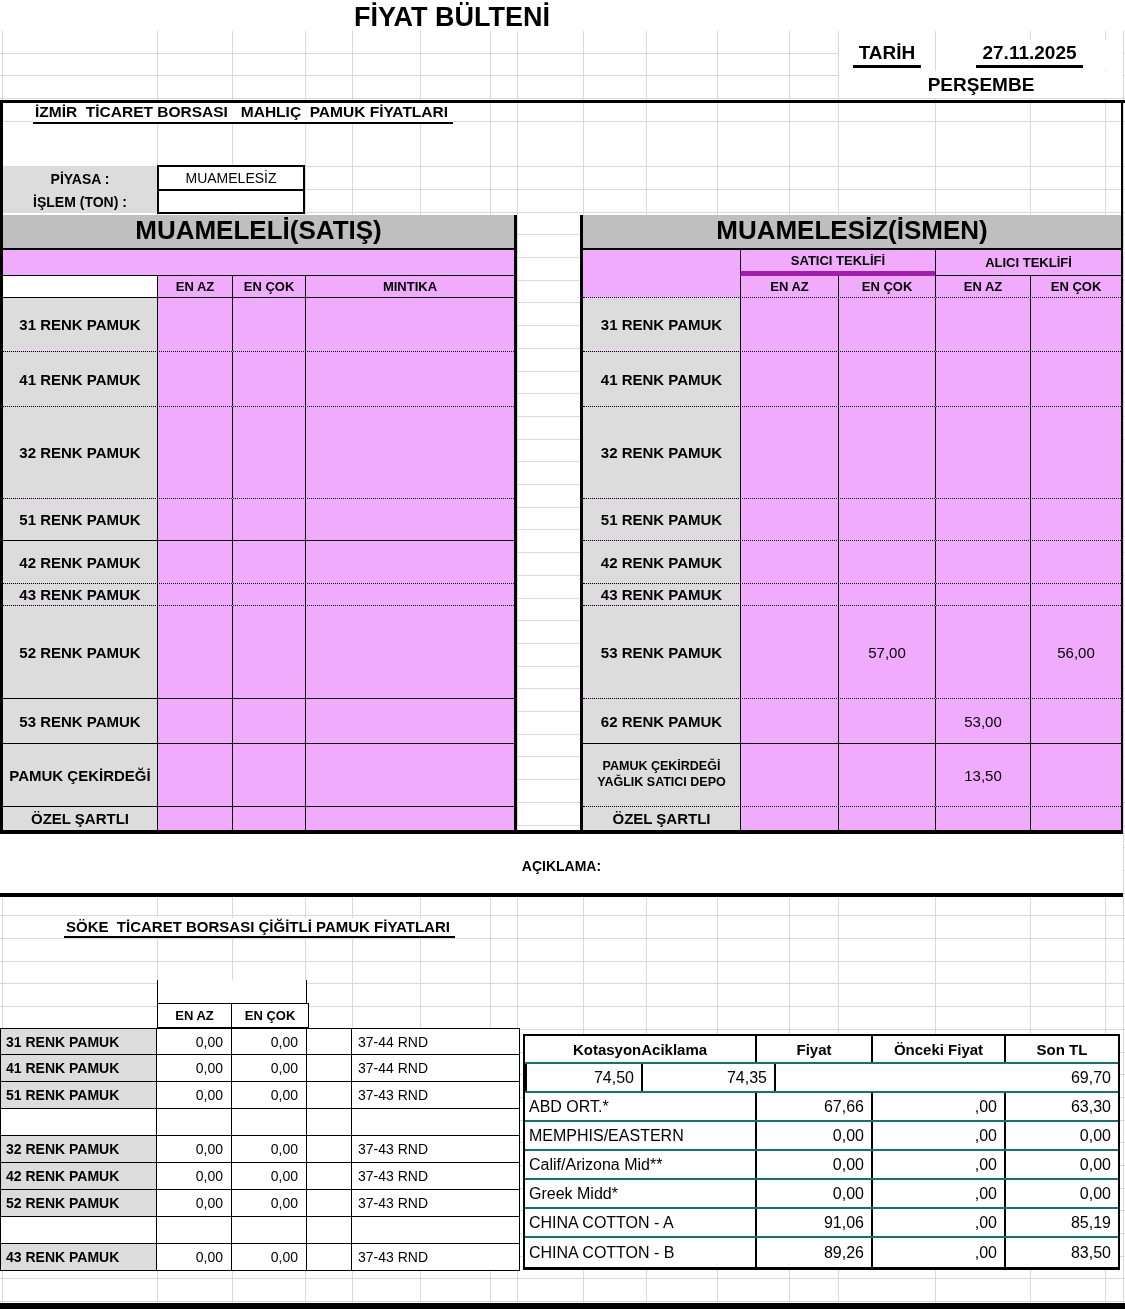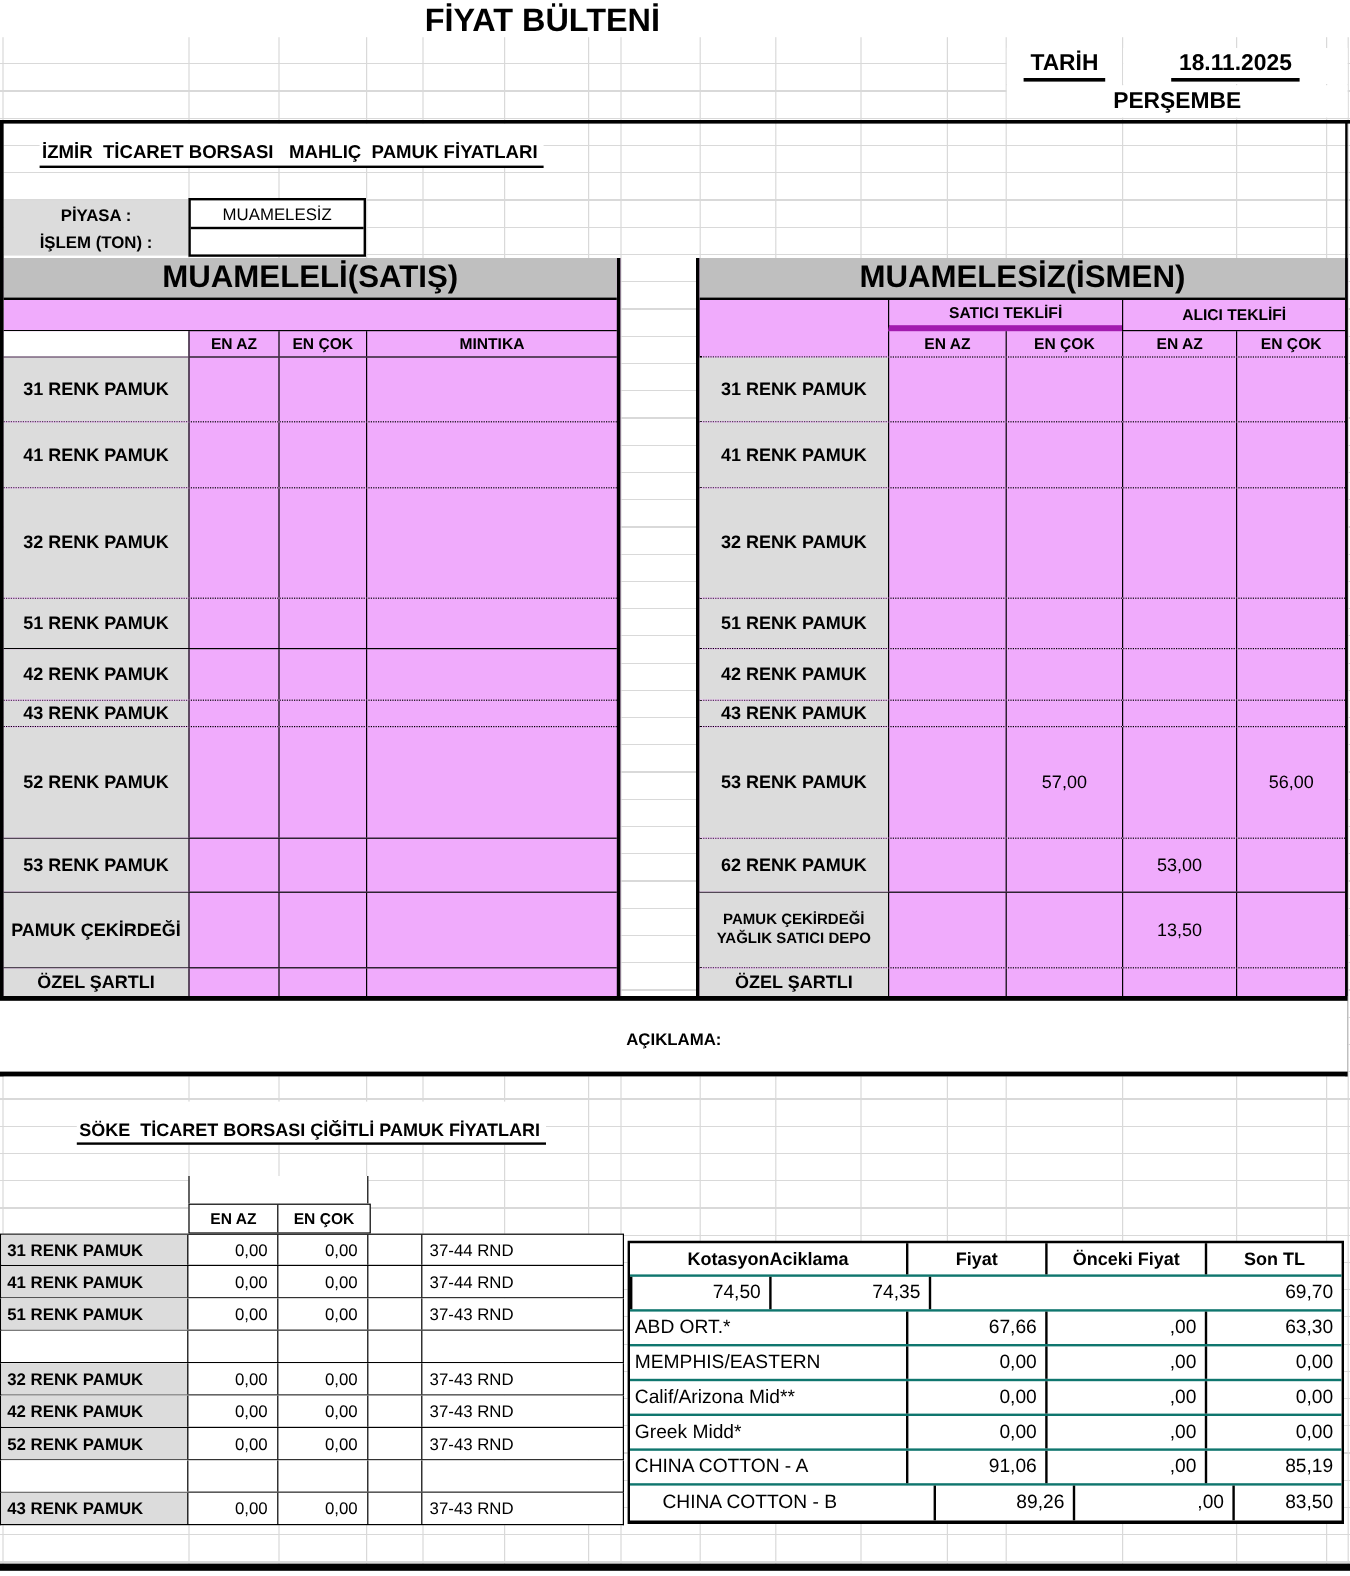--- a/index.html
+++ b/index.html
@@ -73,44 +73,44 @@
   #ts .hrow .h2{flex:1;}
   #ts .first{border-top:1px solid #000;}
   
   #tk{left:523px;top:1034px;width:597px;border:2px solid #000;border-bottom:3px solid #000;z-index:2;background:#fff;}
   #tk .row{height:29px;border-bottom:2px solid #0f766e;}
   #tk .hrowk{height:28px;}
   #tk .kn{width:230px;padding-left:4px;font-size:16px;}
   #tk .kf{width:116px;}#tk .ko{width:133px;}#tk .ks{flex:1;}
   #tk .kf,#tk .ko,#tk .ks{border-left:2px solid #000;justify-content:flex-end;padding-right:7px;font-size:16px;}
   #tk .hrowk .cell{font-weight:bold;font-size:15px;justify-content:center;padding:0;}
-  #tk .last{border-bottom:none;margin-left:23px;}
+  #tk .last{border-bottom:none;}
   .hline{background:#000;z-index:2;}
   .vline{background:#000;z-index:2;}
-  .heading{background:#fff;border-bottom:2px solid #000;padding:16px 5px 1px 2px;font-weight:bold;
+  .heading{background:#fff;border-bottom:2px solid #000;padding:0 5px 1px 2px;font-weight:bold;
            font-size:15.5px;white-space:pre;z-index:1;}
   .datebox{background:#fff;z-index:1;font-size:19px;font-weight:bold;}
   .uline{border-bottom:3px solid #000;padding:0 6px 1px 6px;}
   #pg-title{left:0;top:2px;width:904px;height:30px;font-size:27px;font-weight:bold;z-index:1;}
   .flabel{background:#dcdcdc;font-weight:bold;font-size:14px;z-index:1;}
   #fbox{left:157px;top:165px;width:148px;height:49px;border:2px solid #000;background:#fff;z-index:1;}
   #fbox .v1{height:22px;border-bottom:2px solid #000;font-size:14px;}
   #fbox .v2{height:23px;font-size:14px;}
 </style>
 </head>
 <body>
 
 <div id="grid" class="abs"></div>
 
 <div id="pg-title" class="abs ctr">FİYAT BÜLTENİ</div>
 <div class="abs ctr datebox" style="left:839px;top:40px;width:96px;height:30px;">
   <span class="uline">TARİH</span>
 </div>
 <div class="abs ctr datebox" style="left:936px;top:40px;width:187px;height:30px;">
-  <span class="uline">18.11.2025</span>
+  <span class="uline">27.11.2025</span>
 </div>
 <div class="abs ctr datebox" style="left:839px;top:71px;width:284px;height:27px;">
   <span>PERŞEMBE</span>
 </div>
 
 <div class="abs hline" style="left:0;top:100px;width:1125px;height:3px;"></div>
 <div class="abs vline" style="left:0;top:100px;width:3px;height:797px;"></div>
 <div class="abs vline" style="left:1121px;top:100px;width:2px;height:797px;"></div>
 
 <div class="abs heading" style="left:33px;top:103px;">İZMİR  TİCARET BORSASI   MAHLIÇ  PAMUK FİYATLARI</div>

